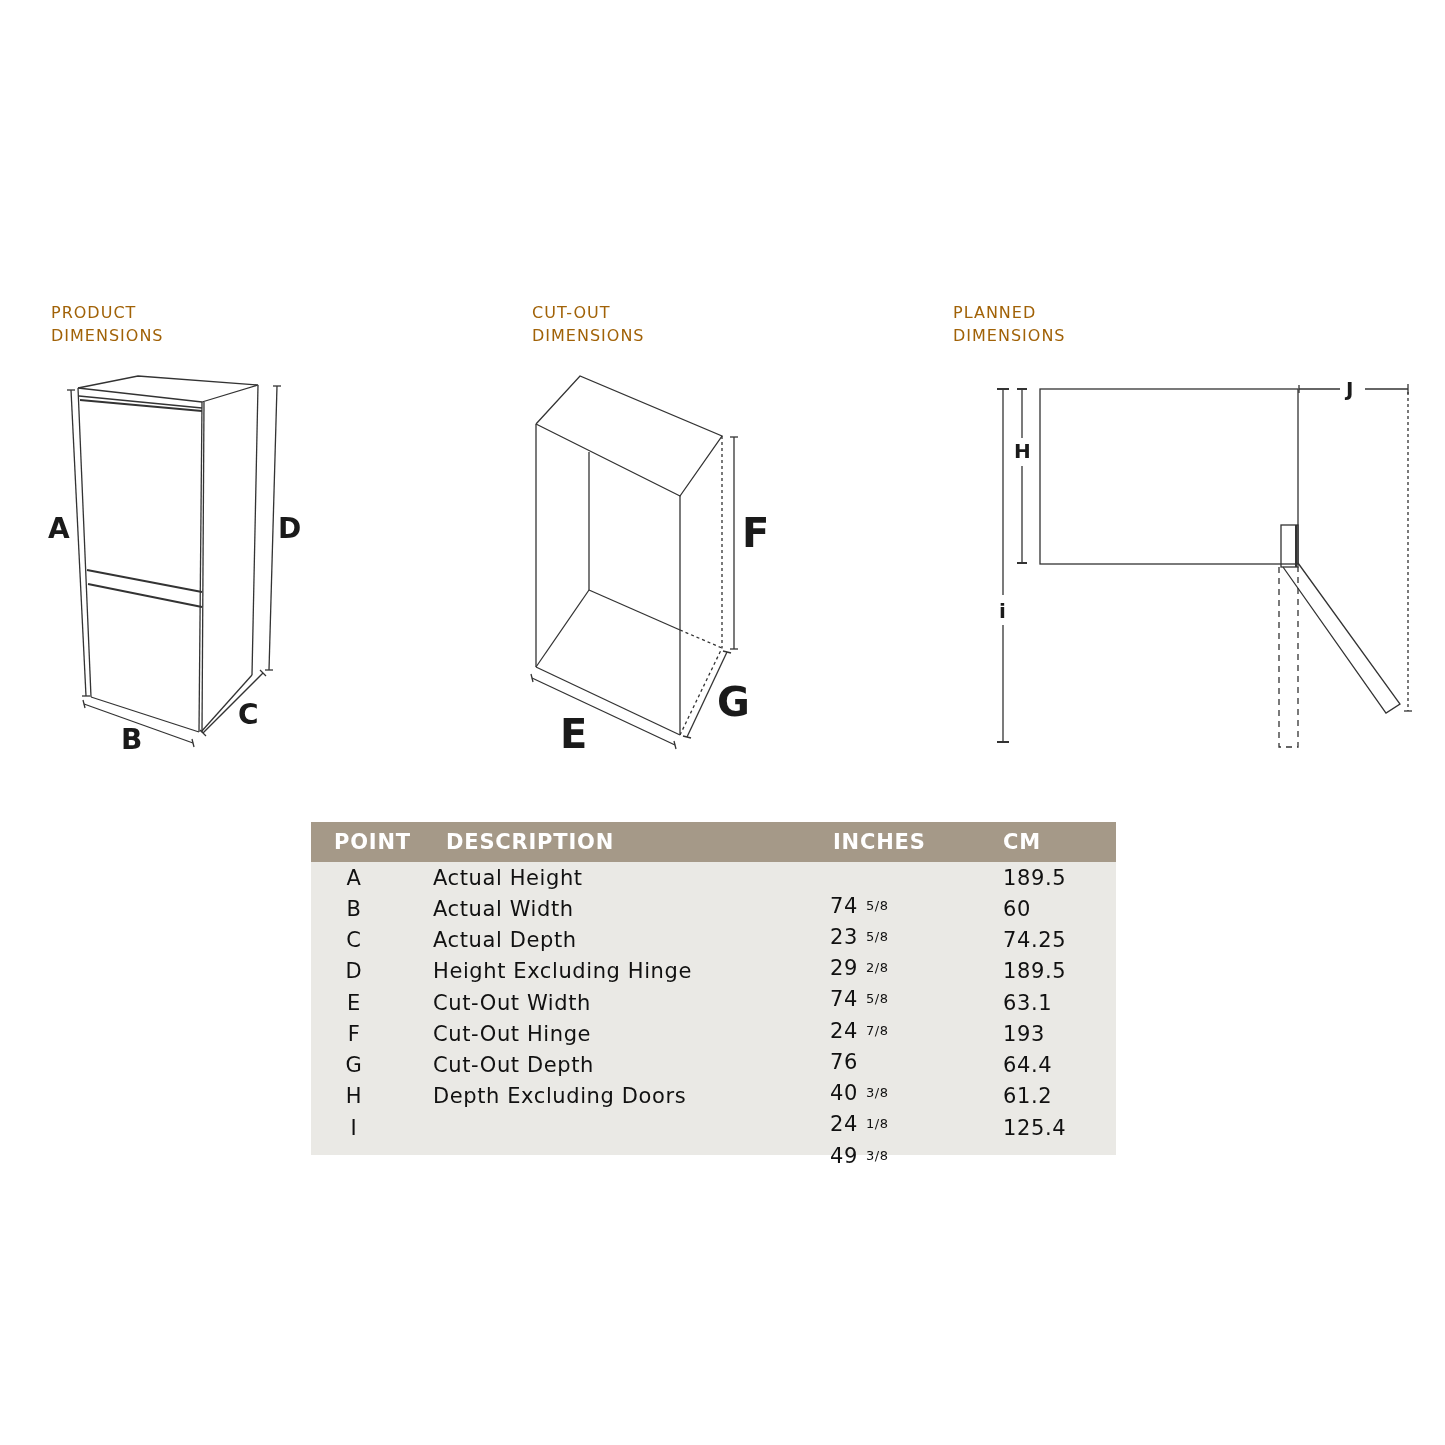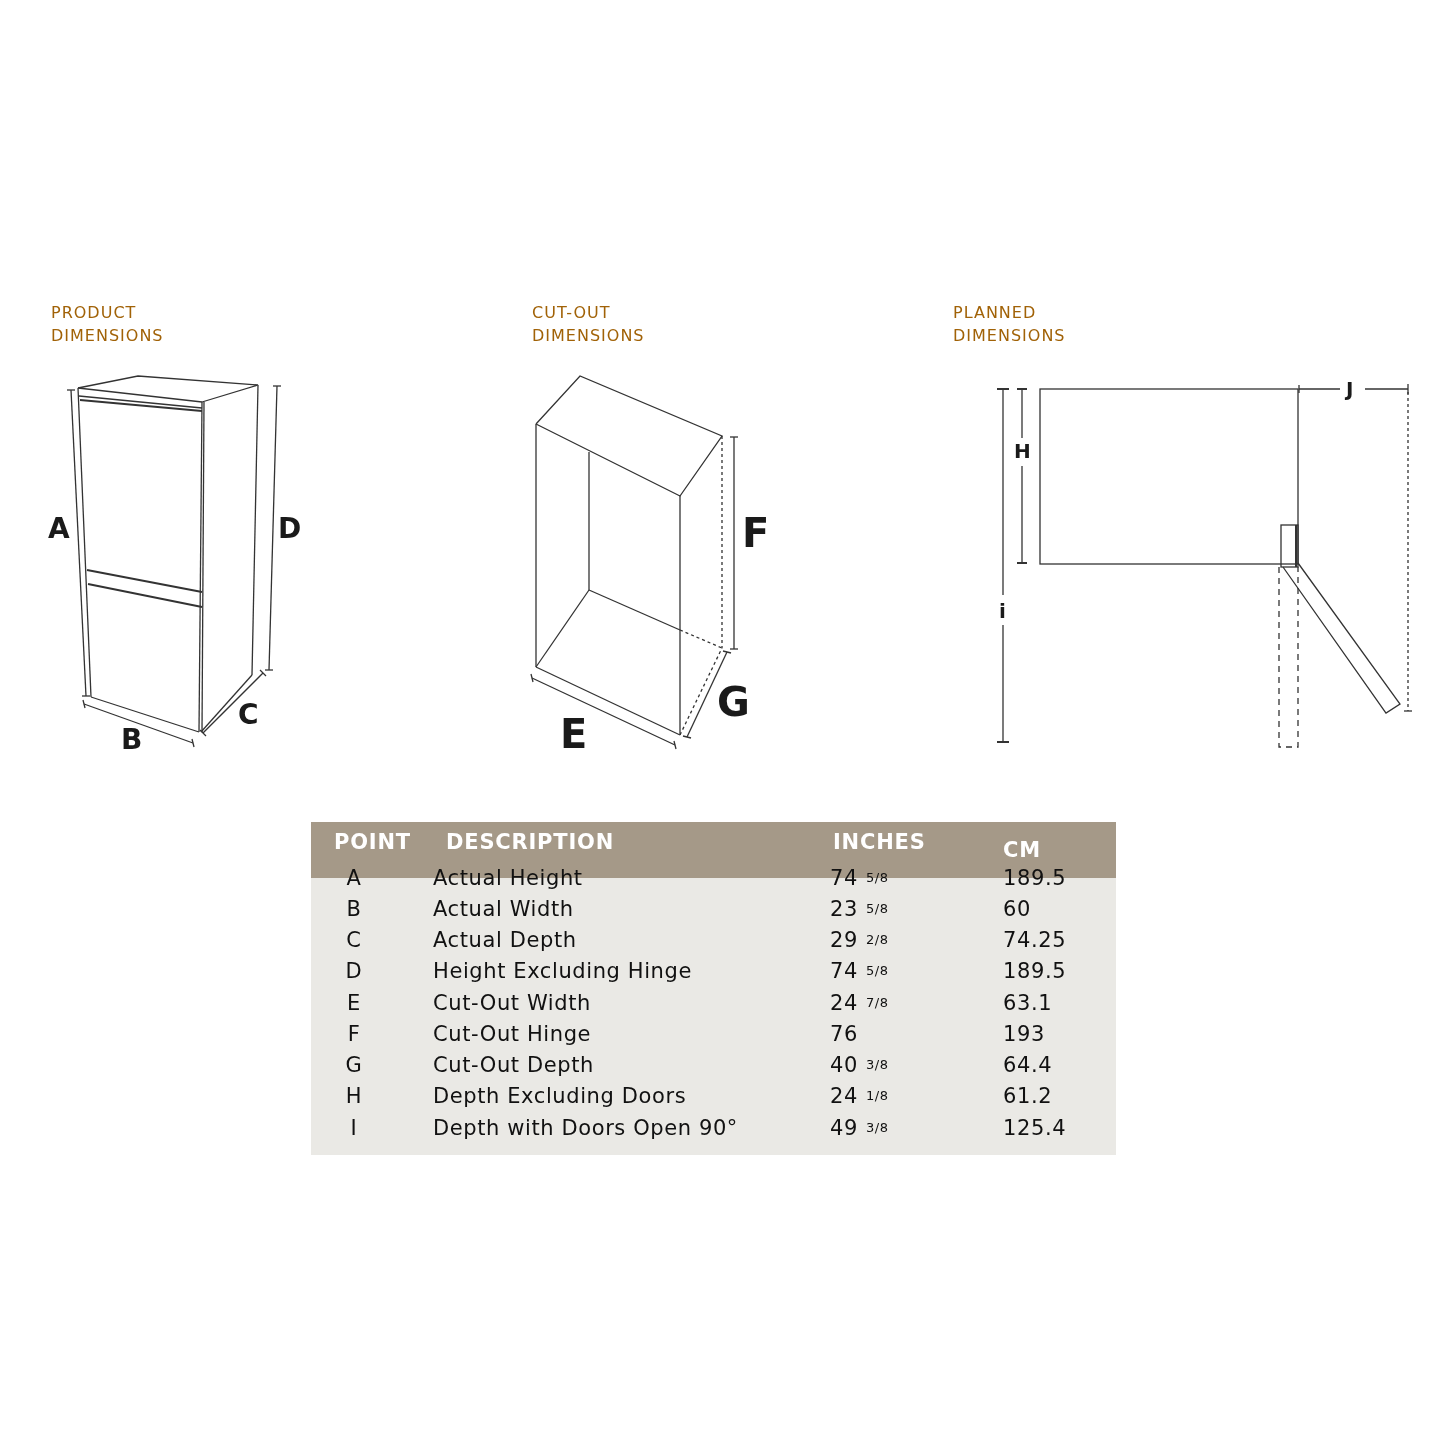--- a/index.html
+++ b/index.html
@@ -4,29 +4,29 @@
   <style>
     html, body { margin: 0; padding: 0; background: #ffffff; }
     body { width: 1445px; height: 1445px; position: relative; overflow: hidden;
            font-family: "Liberation Sans", "DejaVu Sans", sans-serif; }
     .section-title { position: absolute; color: #a16207; font-size: 16px; line-height: 23px;
                      letter-spacing: 1px; font-family: "DejaVu Sans", sans-serif; }
     .diagram { position: absolute; left: 0; top: 0; }
     .lbl { font-family: "DejaVu Sans", sans-serif; font-weight: bold; fill: #1a1a1a; }
     .spec-table { position: absolute; left: 311px; top: 822px; width: 805px; height: 333px;
                   background: #eae9e5; }
-    .spec-head { position: absolute; left: 0; top: 0; width: 805px; height: 56px; background: #a59988; }
+    .spec-head { position: absolute; left: 0; top: 0; width: 805px; height: 40px; background: #a59988; }
     .th { position: absolute; top: 8px; color: #ffffff; font-size: 21px; font-weight: bold;
           letter-spacing: 0.8px; font-family: "DejaVu Sans", sans-serif; }
     .row { position: absolute; left: 0; width: 805px; height: 31px; }
     .cell { position: absolute; top: 0; color: #111; font-size: 21px; letter-spacing: 0.6px;
             font-family: "DejaVu Sans", sans-serif; line-height: 31px; }
     .cell.pt { width: 86px; text-align: center; left: 0; }
     .cell.desc { left: 122px; }
-    .cell.inch { left: 519px; }
+    .cell.inch { left: 519px; margin-top: 28px; }
     .cell.cm { left: 692px; }
     .frac { font-size: 13px; margin-left: 8px; position: relative; top: -3px; }
   </style>
 </head>
 <body>
 
 <div class="section-title" style="left:51px; top:301px;">
   <div>PRODUCT</div>
   <div>DIMENSIONS</div>
 </div>
@@ -145,21 +145,21 @@
   <text class="lbl" x="1014" y="458" font-size="20">H</text>
   <text class="lbl" x="999" y="618" font-size="20">i</text>
   <text class="lbl" x="1346" y="396" font-size="20">J</text>
 </svg>
 
 <div class="spec-table">
   <div class="spec-head">
     <span class="th" style="left:23px;">POINT</span>
     <span class="th" style="left:135px;">DESCRIPTION</span>
     <span class="th" style="left:522px;">INCHES</span>
-    <span class="th" style="left:692px;margin-top:8px;">CM</span>
+    <span class="th" style="left:692px;">CM</span>
   </div>
 
   <div class="row" style="top:41px;">
     <span class="cell pt">A</span>
     <span class="cell desc">Actual Height</span>
     <span class="cell inch"><span>74</span><span class="frac">5/8</span></span>
     <span class="cell cm">189.5</span>
   </div>
   <div class="row" style="top:72px;">
     <span class="cell pt">B</span>
@@ -198,17 +198,16 @@
     <span class="cell cm">64.4</span>
   </div>
   <div class="row" style="top:259px;">
     <span class="cell pt">H</span>
     <span class="cell desc">Depth Excluding Doors</span>
     <span class="cell inch"><span>24</span><span class="frac">1/8</span></span>
     <span class="cell cm">61.2</span>
   </div>
   <div class="row" style="top:291px;">
     <span class="cell pt">I</span>
-    <span class="cell desc">Depth with Doors Open 90°</span>
     <span class="cell inch"><span>49</span><span class="frac">3/8</span></span>
     <span class="cell cm">125.4</span>
   </div>
 </div>
 
 </body></html>

